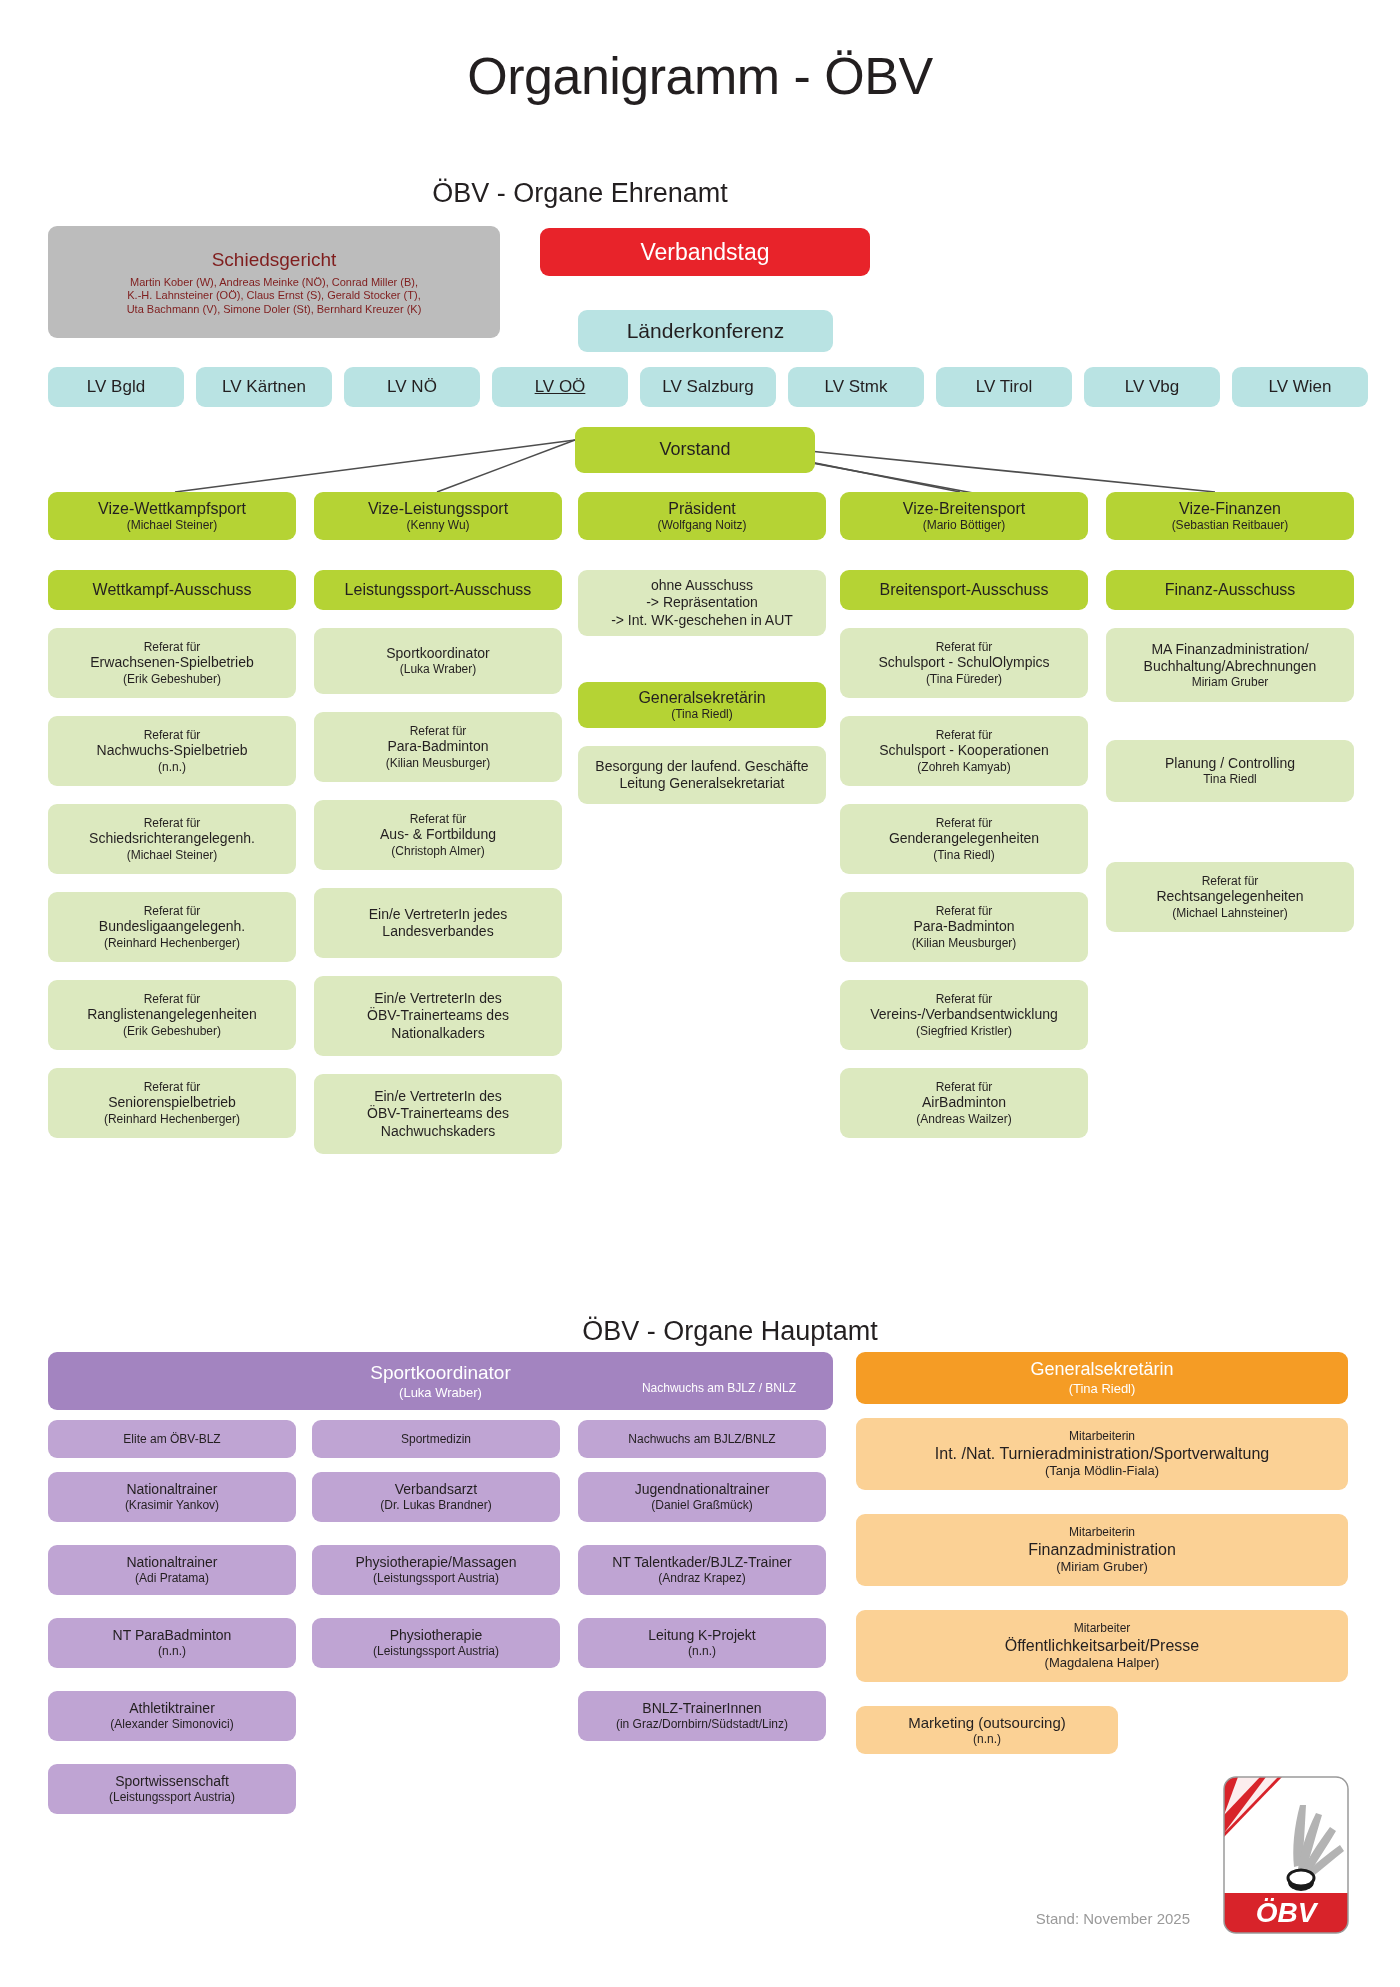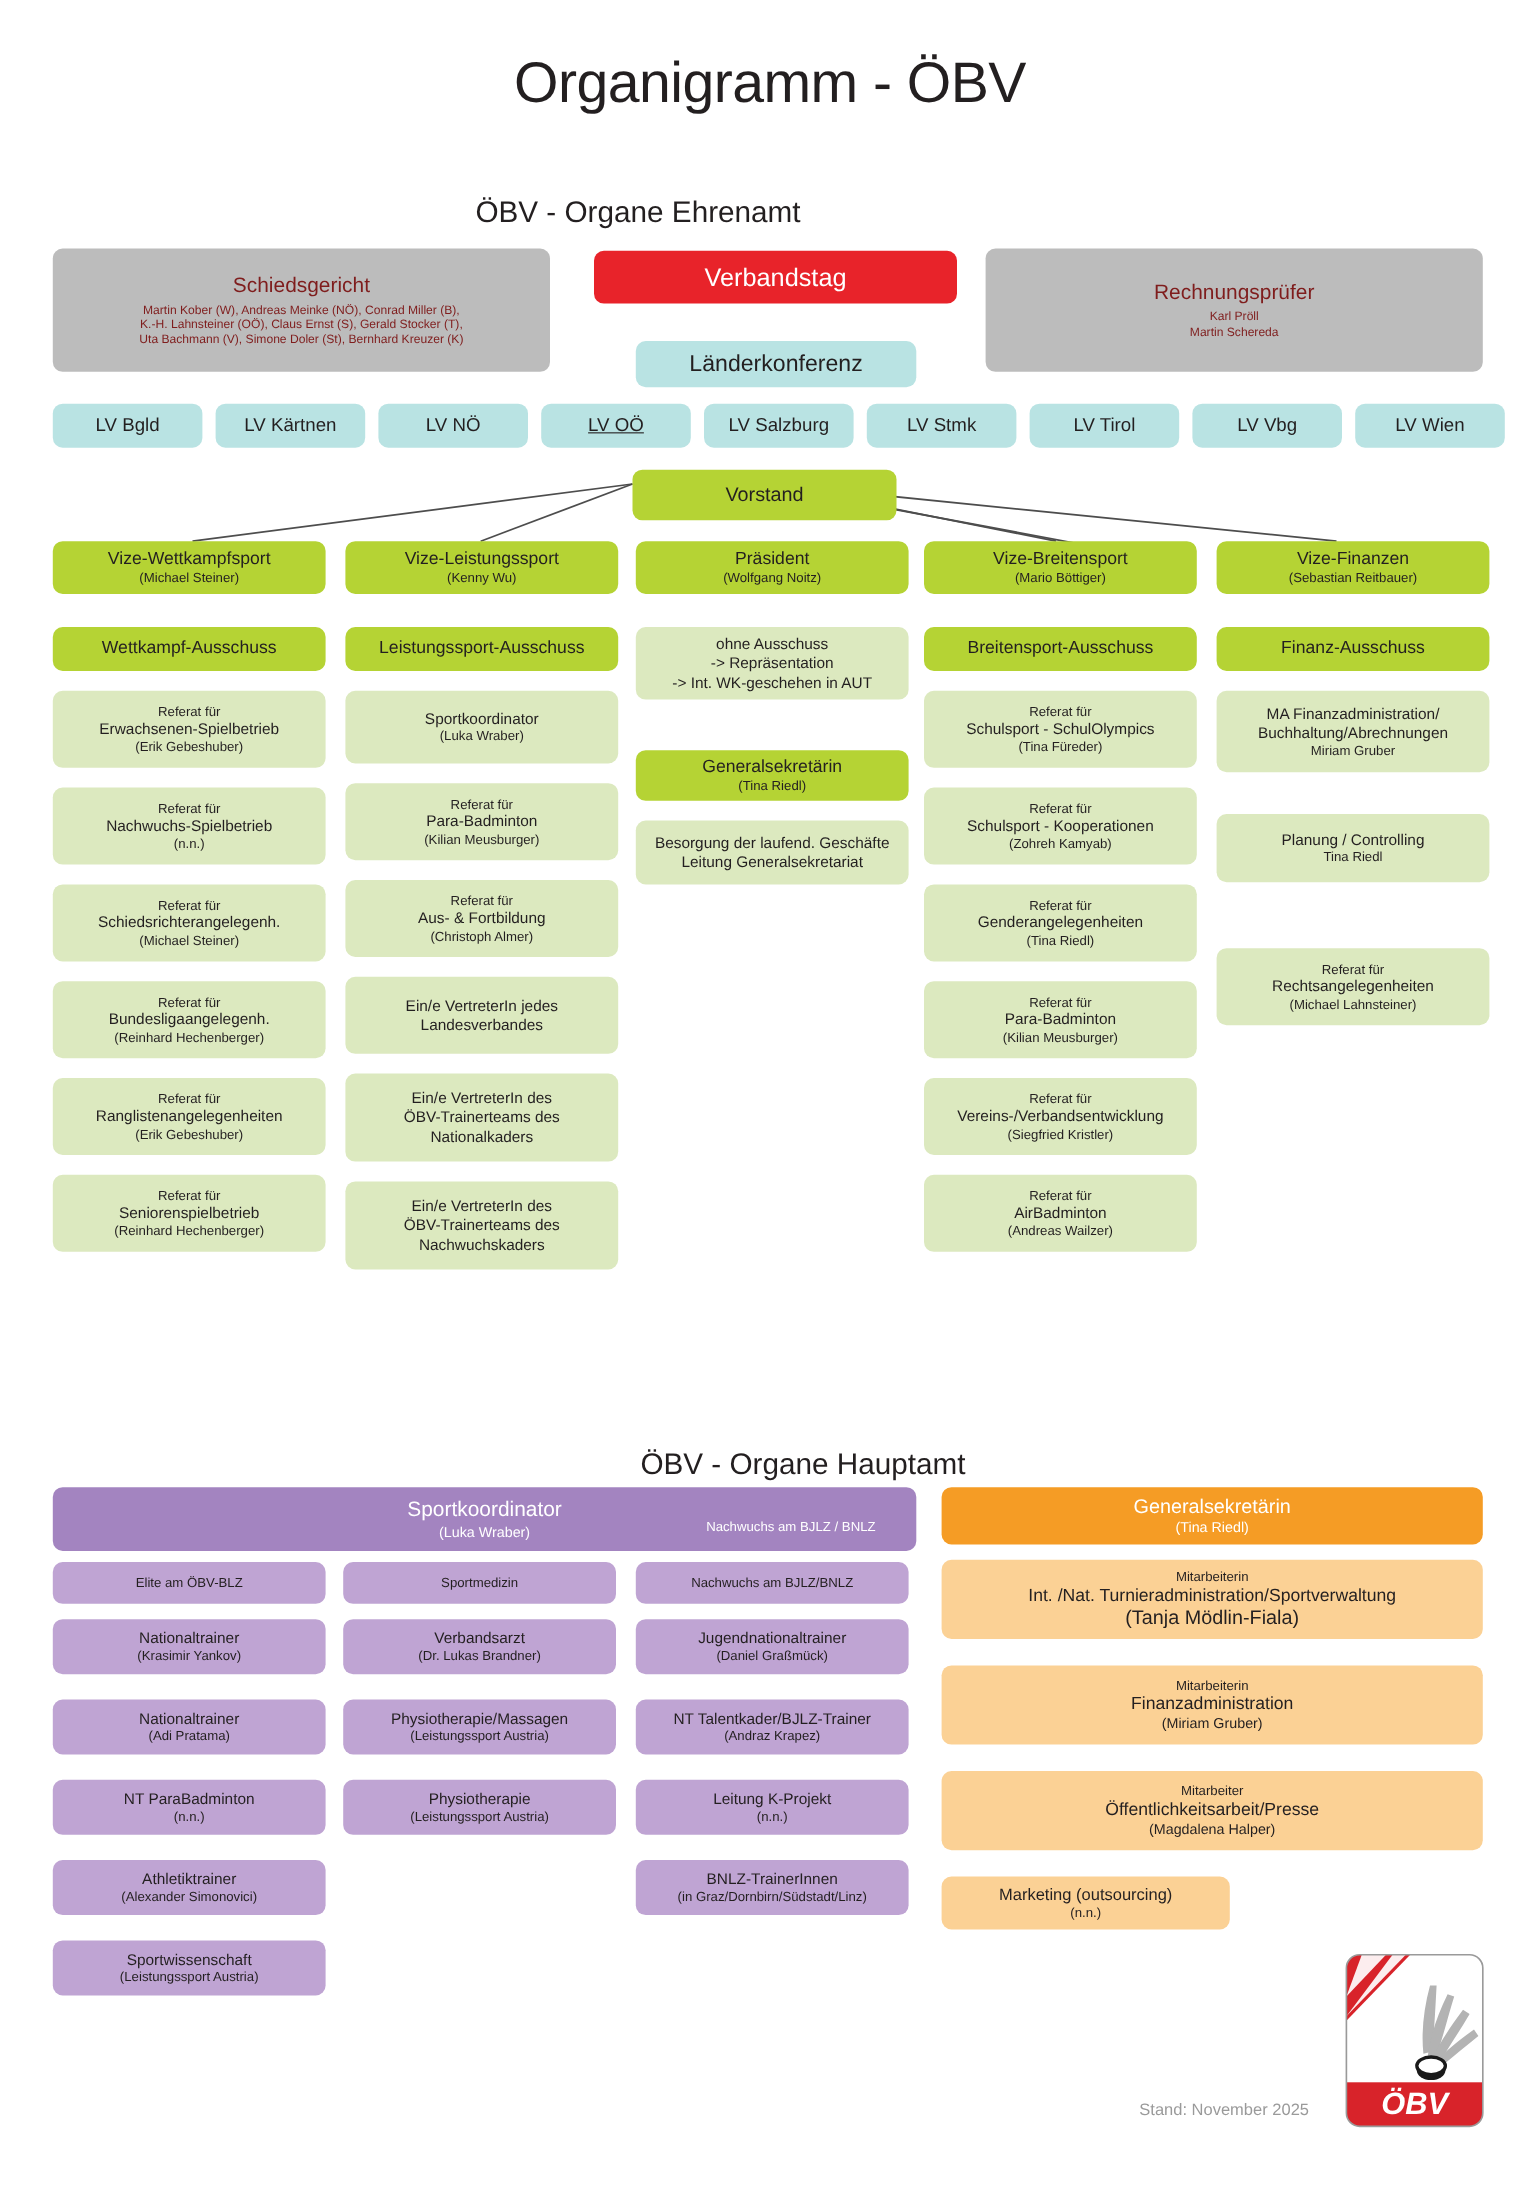--- a/index.html
+++ b/index.html
@@ -86,25 +86,20 @@
   </div>
 
   <div class="bx red" style="left:540px; top:228px; width:330px; height:48px;">
     <div style="font-size:23px;">Verbandstag</div>
   </div>
 
   <div class="bx cyan" style="left:578px; top:310px; width:255px; height:42px;">
     <div style="font-size:21px;">Länderkonferenz</div>
   </div>
 
-  <div class="bx grey" style="left:896px; top:226px; width:452px; height:112px;">
-    <div class="t1" style="font-size:19px; margin-bottom:4px;">Rechnungsprüfer</div>
-    <div class="t3">Karl Pröll</div>
-    <div class="t3">Martin Schereda</div>
-  </div>
 
   <div id="lv-row">
       <div class="bx cyan" style="left: 48px; top: 367px; width: 136px; height: 40px;">
         <div style="font-size: 17px;">LV Bgld</div>
       </div>
       <div class="bx cyan" style="left: 196px; top: 367px; width: 136px; height: 40px;">
         <div style="font-size: 17px;">LV Kärtnen</div>
       </div>
       <div class="bx cyan" style="left: 344px; top: 367px; width: 136px; height: 40px;">
         <div style="font-size: 17px;">LV NÖ</div>
@@ -352,21 +347,21 @@
         <div style="font-size: 14px;">BNLZ-TrainerInnen</div>
         <div style="font-size: 12px;">(in Graz/Dornbirn/Südstadt/Linz)</div>
       </div>
       <div class="bx orange-hi" style="left: 856px; top: 1352px; width: 492px; height: 52px;">
         <div style="font-size: 18px;">Generalsekretärin</div>
         <div style="font-size: 13px;">(Tina Riedl)</div>
       </div>
       <div class="bx orange-lo" style="left: 856px; top: 1418px; width: 492px; height: 72px;">
         <div style="font-size: 12px;">Mitarbeiterin</div>
         <div style="font-size: 16px;">Int. /Nat. Turnieradministration/Sportverwaltung</div>
-        <div style="font-size: 18px; text-align: center;">(Tanja Mödlin-Fiala)</div>
+        <div style="font-size: 13px; text-align: center;">(Tanja Mödlin-Fiala)</div>
       </div>
       <div class="bx orange-lo" style="left: 856px; top: 1514px; width: 492px; height: 72px;">
         <div style="font-size: 12px;">Mitarbeiterin</div>
         <div style="font-size: 16px;">Finanzadministration</div>
         <div style="font-size: 13px;">(Miriam Gruber)</div>
       </div>
       <div class="bx orange-lo" style="left: 856px; top: 1610px; width: 492px; height: 72px;">
         <div style="font-size: 12px;">Mitarbeiter</div>
         <div style="font-size: 16px;">Öffentlichkeitsarbeit/Presse</div>
         <div style="font-size: 13px;">(Magdalena Halper)</div>

